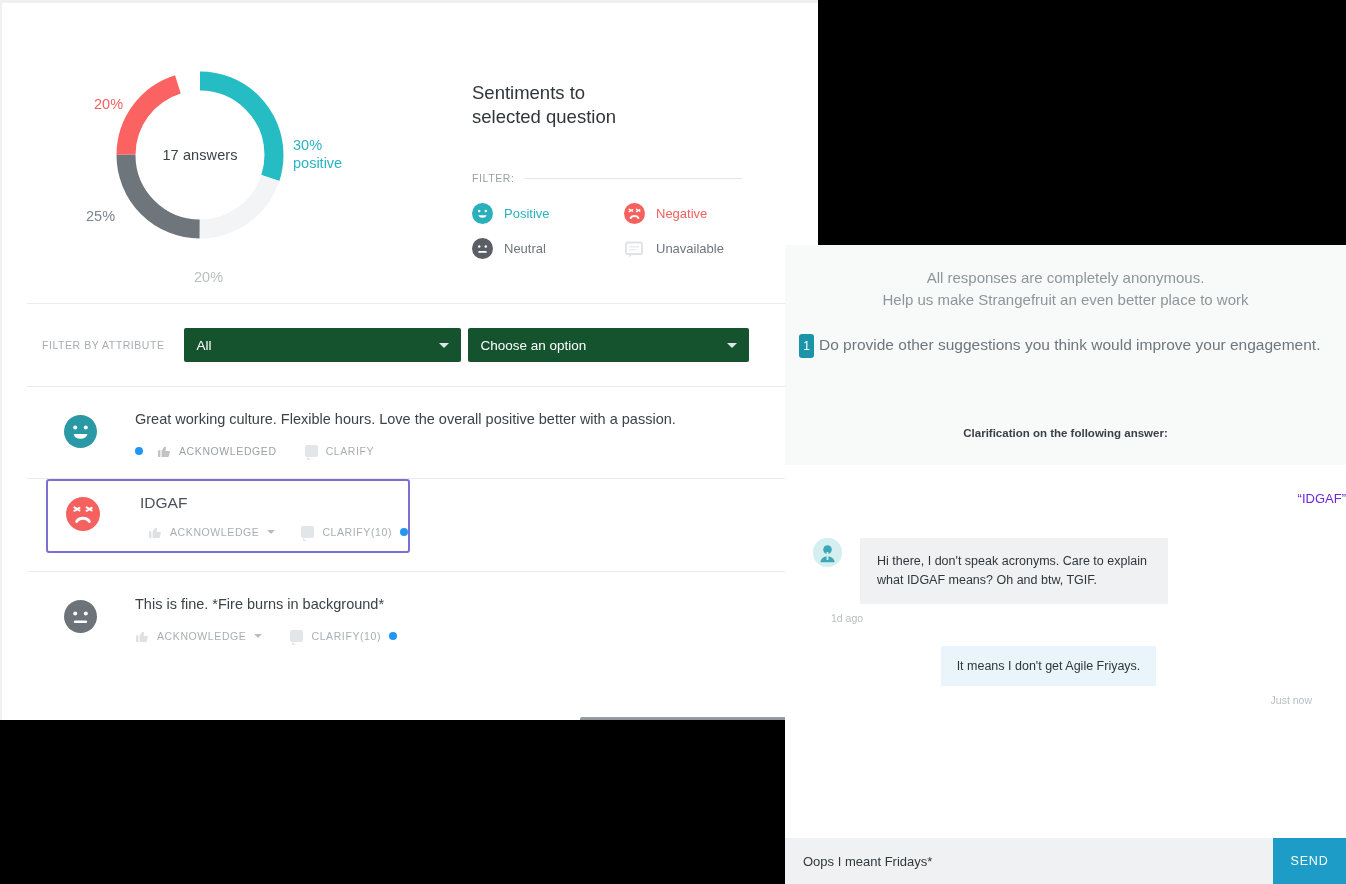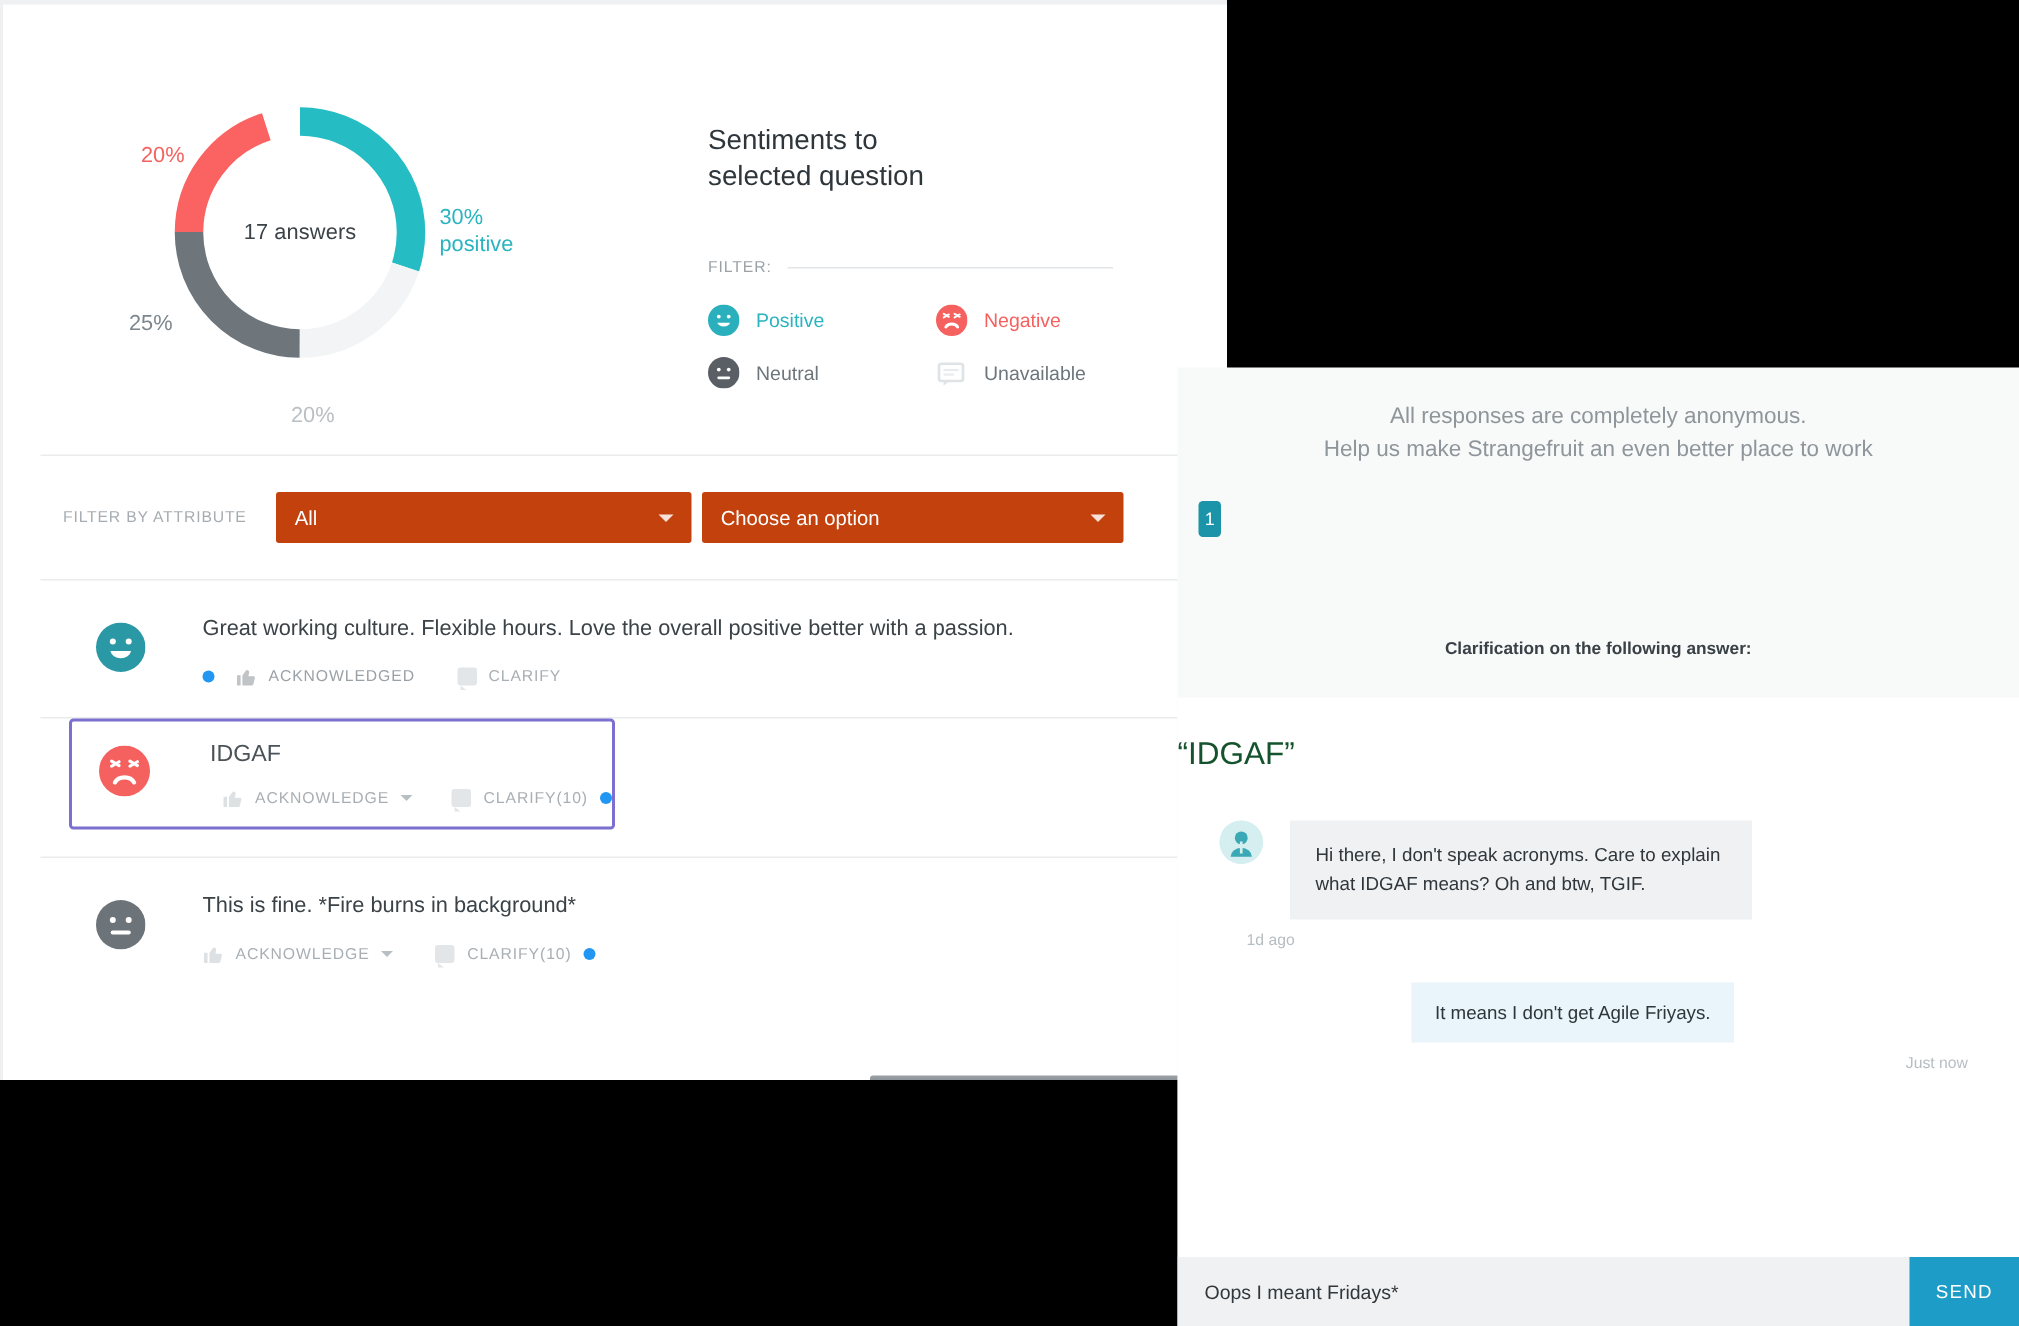--- a/index.html
+++ b/index.html
@@ -55,21 +55,21 @@
   .lg-label-neg { color: #f4615f; }
   .lg-label-neu { color: #6d767c; }
   .lg-label-una { color: #6d767c; }
 
   .hr { height: 1px; background: #e9ebec; margin: 0 25px; }
 
   
   .filter-row { height: 82px; display: flex; align-items: center; padding-left: 40px; }
   .filter-label { font-size: 10.5px; letter-spacing: .55px; color: #a6adb2; margin-right: 20px; }
   .select {
-    height: 34px; background: #c2410c; border: none; border-radius: 2px;
+    height: 34px; background: #14532d; border: none; border-radius: 2px;
     display: flex; align-items: center; padding: 0 12px;
     color: #ffffff; font-size: 13.5px; position: relative;
   }
   .select .caret {
     position: absolute; right: 12px; top: 50%; margin-top: -2px;
     width: 0; height: 0; border-left: 5px solid transparent;
     border-right: 5px solid transparent; border-top: 5px solid #ffffff; opacity: .85;
   }
   .sel-all { width: 277px; margin-right: 7px; }
   .sel-opt { width: 281px; }
@@ -116,21 +116,21 @@
   }
   .q-text { font-size: 15.5px; color: #6e777d; margin-left: 5px; line-height: 24px; }
   .rp-clarify-head {
     position: absolute; left: 0; top: 182px; width: 561px;
     text-align: center; font-size: 11.5px; font-weight: bold; color: #3a4146;
   }
   .rp-chat {
     position: absolute; left: 0; top: 220px; width: 561px; height: 419px;
     background: #ffffff;
   }
-  .quoted { text-align: left; padding-top: 26px; font-size: 21px; color: #14532d; }
+  .quoted { text-align: right; padding-top: 26px; font-size: 13px; color: #6d28d9; }
   .msg-in { display: flex; align-items: flex-start; padding: 32px 0 0 28px; }
   .avatar { width: 29px; height: 29px; border-radius: 50%; background: #d7eff1; flex: 0 0 29px; position: relative; }
   .avatar svg { position: absolute; left: 0; top: 0; }
   .bub-in {
     margin-left: 18px; max-width: 308px; background: #f0f1f2;
     padding: 14px 17px; font-size: 12.5px; color: #2f363b; line-height: 19px;
   }
   .stamp-in { margin-left: 46px; margin-top: 8px; font-size: 10.5px; color: #b7bec2; }
   .msg-out { display: flex; justify-content: center; padding: 22px 34px 0 0; }
   .bub-out { background: #e9f5fa; padding: 13px 16px; font-size: 12.5px; color: #2f363b; }
@@ -361,20 +361,21 @@
 
   <div id="right-panel">
 
     <div class="rp-intro">
       <p>All responses are completely anonymous.</p>
       <p>Help us make Strangefruit an even better place to work</p>
     </div>
 
     <div class="rp-question">
       <span class="q-num">1</span>
+      <span class="q-text">Do provide other suggestions you think would improve your engagement.</span>
     </div>
 
     <div class="rp-clarify-head">Clarification on the following answer:</div>
 
     <div class="rp-chat">
       <div class="quoted">“IDGAF”</div>
 
       <div class="msg-in">
         <span class="avatar">
           <svg width="29" height="29" viewBox="0 0 29 29">

